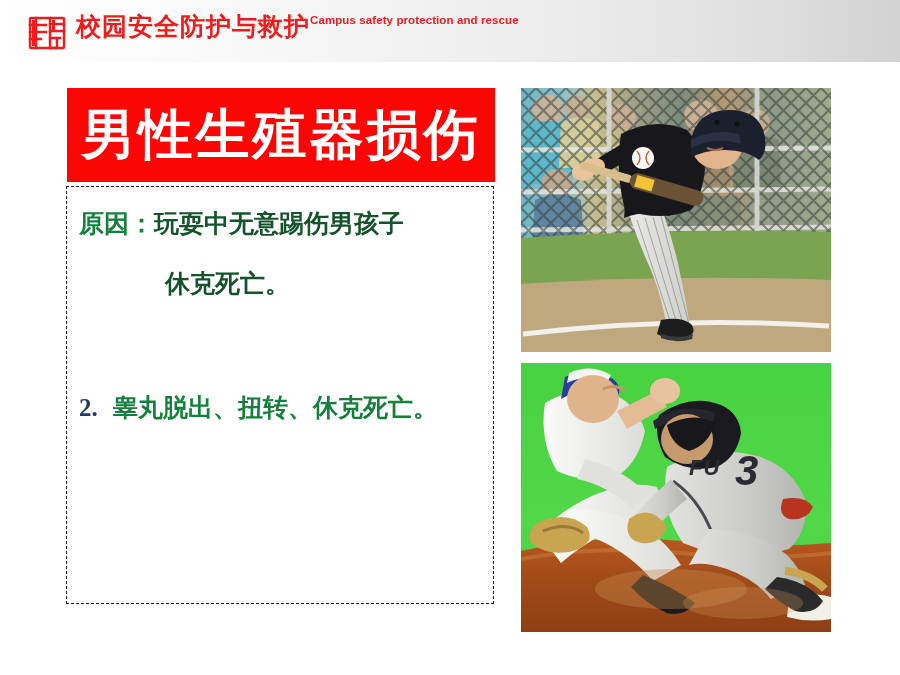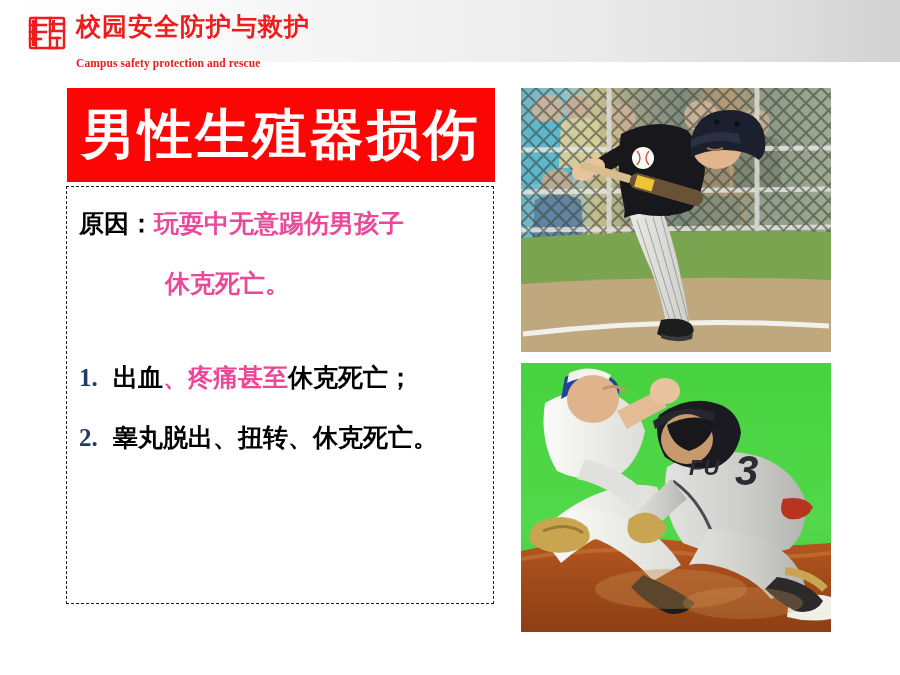--- a/index.html
+++ b/index.html
@@ -30,42 +30,42 @@
     display: flex;
     align-items: flex-start;
   }
   #brand-emblem {
     width: 42px; height: 42px;
     margin-right: 8px;
     flex: none;
   }
   #brand-text-block {
     display: flex;
-    flex-direction: column;
+    flex-direction: row;
     justify-content: center;
     padding-top: 0px;
   }
   #brand-title {
     color: #ee1c1c;
     font-family: "Liberation Sans", "DejaVu Sans", sans-serif;
     font-size: 25px;
     font-weight: bold;
     letter-spacing: 1px;
     line-height: 28px;
     white-space: nowrap;
   }
   #brand-subtitle {
     color: #ee1c1c;
-    font-family: Liberation Serif, serif;
+    font-family: Liberation Sans, sans-serif;
     font-size: 11.5px;
     font-weight: bold;
     letter-spacing: 0.1px;
     line-height: 14px;
     white-space: nowrap;
-    margin-top: 16px;
+    margin-top: 1px;
   }
 
   
   #title-banner {
     position: absolute;
     left: 67px; top: 88px;
     width: 428px; height: 94px;
     background: #fc0505;
     display: flex;
     align-items: center;
@@ -98,22 +98,22 @@
     font-family: "Liberation Serif", "DejaVu Serif", serif;
     font-size: 25px;
     font-weight: bold;
     line-height: 30px;
     white-space: nowrap;
     color: #111111;
   }
   .gap-md { height: 30px; }
   .gap-lg { height: 34px; }
   .indent-1 { padding-left: 86px; }
-  .red  { color: #000000; }
-  .blk  { color: #ec4899; }
+  .red  { color: #15803d; }
+  .blk  { color: #14532d; }
   .navy { color: #223a66; font-family: "Liberation Serif","DejaVu Serif",serif; }
   .num  { display: inline-block; width: 34px; }
 
   
   .photo {
     position: absolute;
     overflow: hidden;
     background: #b9b2a4;
   }
   #photo-top    { left: 521px; top: 88px;  width: 310px; height: 264px; }
@@ -164,23 +164,20 @@
 
     <div class="body-line indent-1">
       <span class="blk">休克死亡。</span>
     </div>
 
     <div class="gap-lg"></div>
 
 
     <div class="gap-md"></div>
 
-    <div class="body-line">
-      <span class="navy num">1.</span><span class="red">出血</span><span class="blk">、疼痛甚至</span><span class="red">休克死亡；</span>
-    </div>
 
     <div class="gap-md"></div>
 
     <div class="body-line">
       <span class="navy num">2.</span><span class="red">睾丸脱出、扭转、休克死亡。</span><span class="blk"></span><span class="red"></span>
     </div>
 
   </div>
 </div>
 

